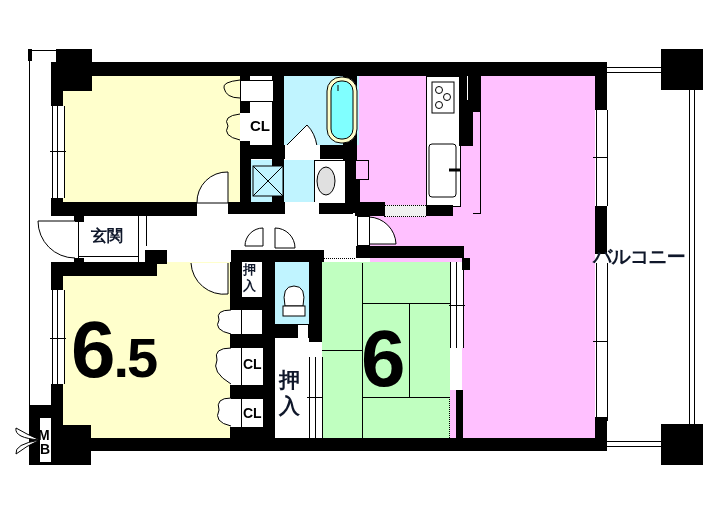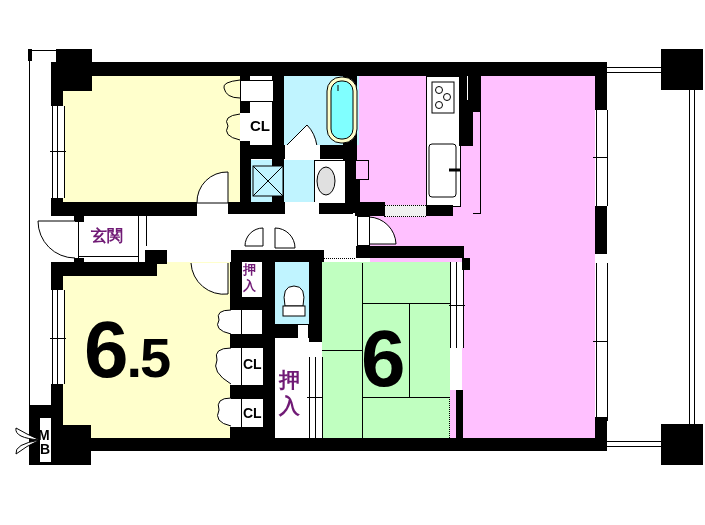--- a/index.html
+++ b/index.html
@@ -6,21 +6,21 @@
   body { width:705px; height:525px; position:relative; overflow:hidden; font-family:"DejaVu Sans", sans-serif; }
   .abs { position:absolute; }
   .wall { position:absolute; background:#000; }
   .room-yellow { background:#ffffcc; }
   .room-pink { background:#ffc0ff; }
   .room-green { background:#c0ffc0; }
   .room-blue { background:#c0f4ff; }
   .white { background:#ffffff; }
   .label-big { position:absolute; font-family:"Liberation Sans", sans-serif; font-weight:bold; color:#000; line-height:1; letter-spacing:-2px; }
   .label-small { position:absolute; font-family:"Liberation Sans", sans-serif; font-weight:bold; color:#000; line-height:1; }
-  .jp { position:absolute; font-family:"DejaVu Sans", sans-serif; font-weight:bold; color:#701a75; line-height:1; }
+  .jp { position:absolute; font-family:"DejaVu Sans", sans-serif; font-weight:bold; color:#0f172a; line-height:1; }
   .thin { position:absolute; background:#000; }
   svg { position:absolute; overflow:visible; }
 </style>
 </head>
 <body>
 
 <div class="abs" style="left:0;top:0;width:705px;height:525px;">
 
   <div class="thin" style="left:29px;top:50px;width:1px;height:395px;"></div>
   <div class="thin" style="left:29px;top:50px;width:28px;height:1px;"></div>
@@ -119,20 +119,21 @@
   <div class="wall" style="left:595px;top:206px;width:12px;height:48px;"></div>
   <div class="abs white" style="left:596px;top:263px;width:10px;height:158px;border-left:1px solid #000;border-right:1px solid #000;"></div>
   <div class="thin" style="left:593px;top:341px;width:14px;height:1px;"></div>
   <div class="wall" style="left:595px;top:417px;width:12px;height:33px;"></div>
 
   <div class="abs" style="left:607px;top:67px;width:55px;height:4px;border-top:1px solid #000;border-bottom:1px solid #000;"></div>
   <div class="abs" style="left:607px;top:441px;width:55px;height:4px;border-top:1px solid #000;border-bottom:1px solid #000;"></div>
   <div class="abs" style="left:689px;top:90px;width:4px;height:334px;border-left:1px solid #000;border-right:1px solid #000;"></div>
   <div class="wall" style="left:661px;top:49px;width:42px;height:41px;"></div>
   <div class="wall" style="left:661px;top:424px;width:42px;height:41px;"></div>
+  <div class="jp" style="left:593px;top:247px;font-size:19px;letter-spacing:-1px;background:transparent;">バルコニー</div>
 
   <div class="abs white" style="left:80px;top:216px;width:58px;height:40px;"></div>
   <div class="thin" style="left:78px;top:216px;width:1px;height:42px;"></div>
   <div class="thin" style="left:78px;top:256px;width:60px;height:1px;"></div>
   <div class="thin" style="left:138px;top:216px;width:1px;height:58px;"></div>
   <div class="thin" style="left:146px;top:216px;width:1px;height:30px;"></div>
   <div class="wall" style="left:74px;top:216px;width:10px;height:6px;"></div>
   <div class="wall" style="left:74px;top:258px;width:10px;height:8px;"></div>
   <div class="jp" style="left:91px;top:228px;font-size:16px;">玄関</div>
   <svg style="left:37px;top:220px;" width="42" height="40">
@@ -224,18 +225,18 @@
   <div class="thin" style="left:362px;top:397px;width:88px;height:1px;"></div>
 
   <div class="abs white" style="left:450px;top:262px;width:12px;height:86px;border-left:1px solid #000;border-right:1px solid #000;"></div>
   <div class="thin" style="left:456px;top:262px;width:1px;height:86px;"></div>
   <div class="thin" style="left:449px;top:305px;width:16px;height:1px;"></div>
   <div class="abs white" style="left:450px;top:348px;width:12px;height:42px;"></div>
   <div class="wall" style="left:456px;top:390px;width:7px;height:48px;"></div>
   <div class="abs" style="left:449px;top:397px;width:1px;height:41px;border-left:1px dotted #000;"></div>
   <div class="wall" style="left:462px;top:258px;width:8px;height:12px;"></div>
 
-  <div class="label-big" style="left:84px;top:310px;">
+  <div class="label-big" style="left:71px;top:310px;">
     <span style="font-size:80px;">6</span><span style="font-size:56px;">.5</span>
   </div>
   <div class="label-big" style="left:361px;top:319px;font-size:80px;">6</div>
 
 </div>
 
 </body></html>

